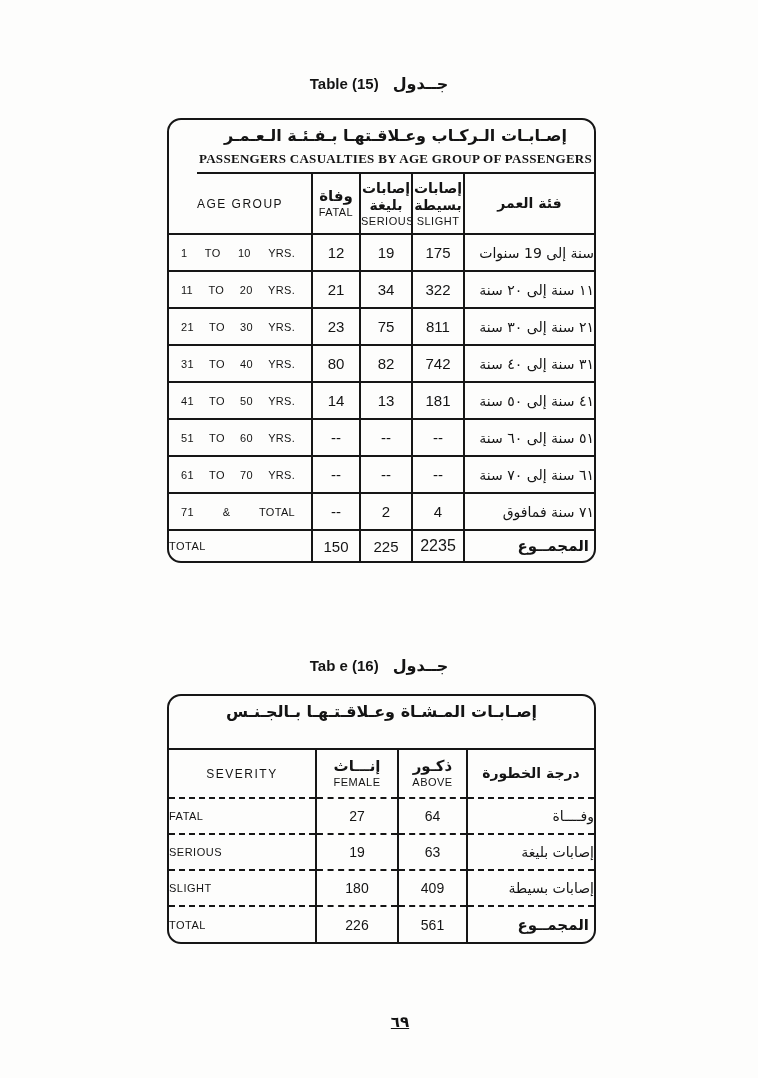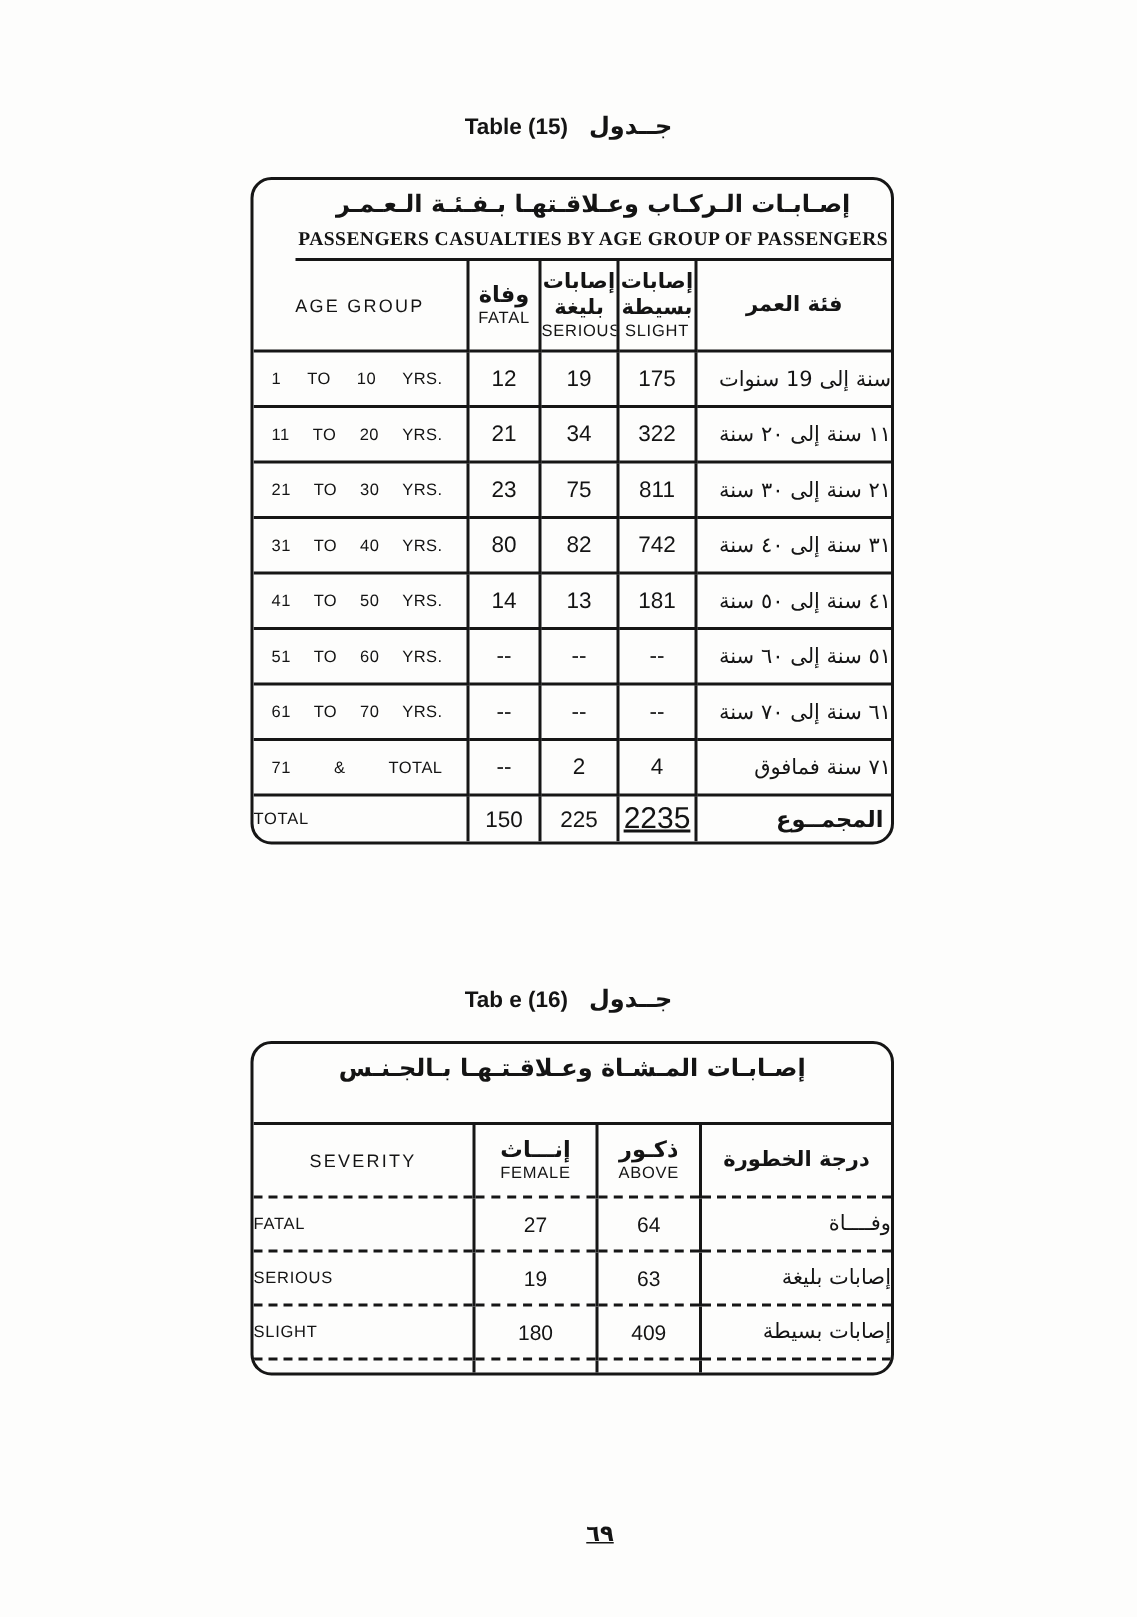--- a/index.html
+++ b/index.html
@@ -211,33 +211,33 @@
         <td class="num">--</td>
         <td class="num">2</td>
         <td class="num">4</td>
         <td class="ar-cell">٧١ سنة فمافوق</td>
       </tr>
 
       <tr style="height:31px;">
         <td class="lbl-cell">TOTAL</td>
         <td class="num">150</td>
         <td class="num">225</td>
-        <td class="num" style="font-size:20px;text-decoration:underline;">2235</td>
+        <td class="num" style="font-size:16px;">2235</td>
         <td class="ar-cell big">المجمــوع</td>
       </tr>
     </tbody>
       </table>
   </div>
 
   <div class="heading" style="top:656px;">
     <span>Tab e (16)</span>
     <span class="ar">جــدول</span>
   </div>
 
-  <div class="tbl-box" style="top:694px; height:223px;">
+  <div class="tbl-box" style="top:694px; height:250px;">
     <div class="title-band" style="height:54px;">
       <span class="t-ar">إصـابـات المـشـاة وعـلاقـتـهـا بـالجـنـس</span>
     </div>
     <table class="tbl t16" style="height:192px;">
       <colgroup>
         <col style="width:147px">
           <col style="width:82px">
           <col style="width:69px">
           <col>
       </colgroup>

